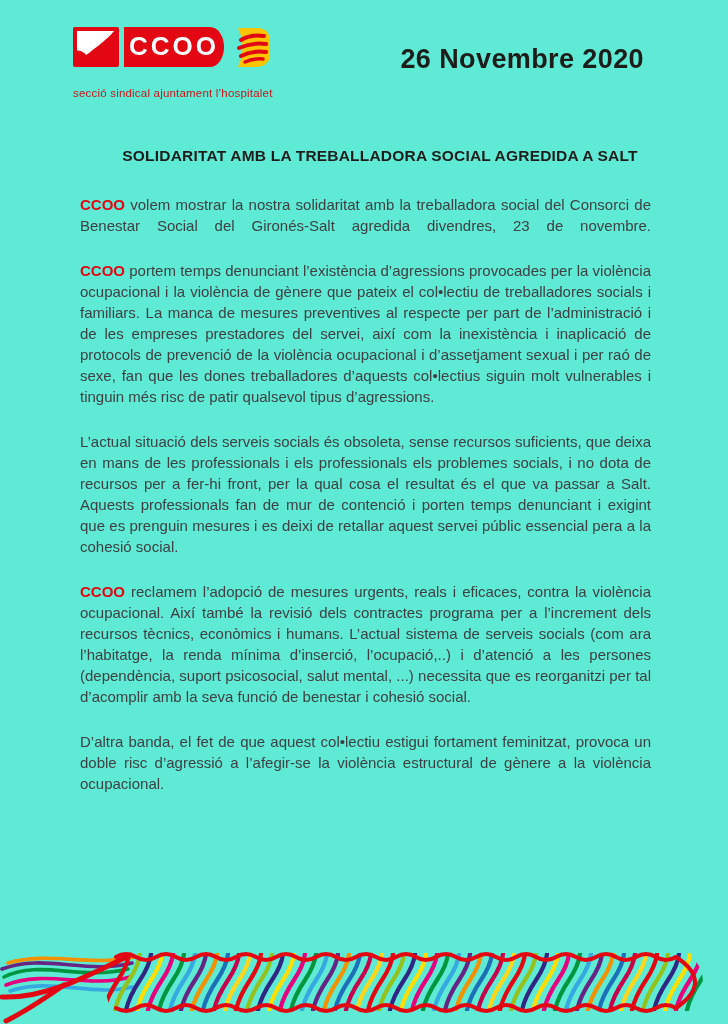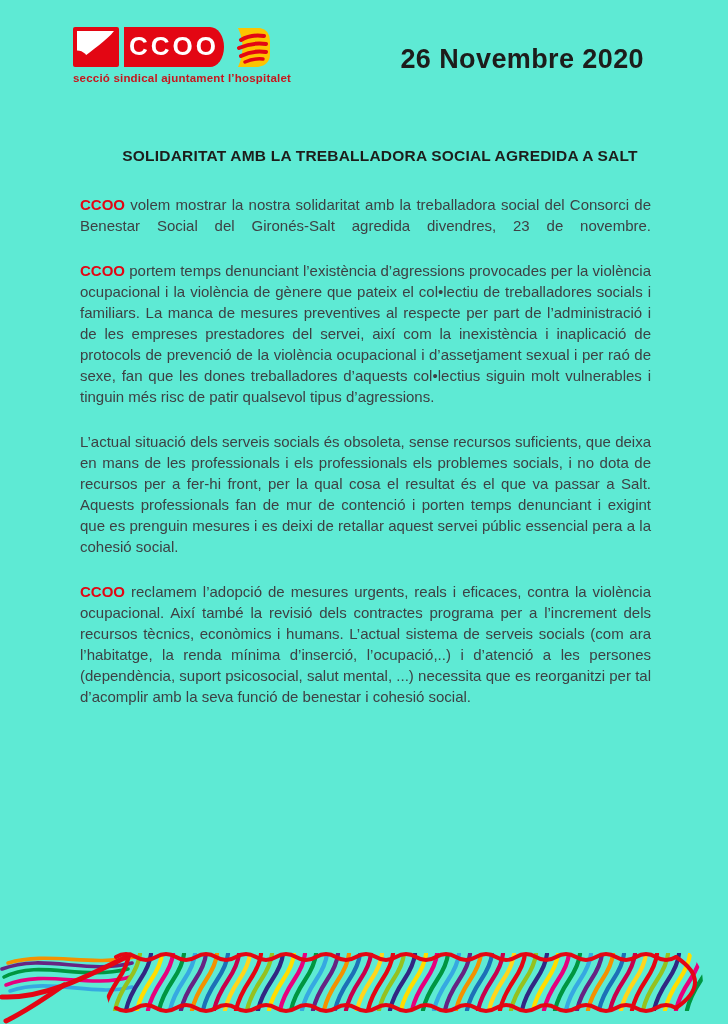--- a/index.html
+++ b/index.html
@@ -24,21 +24,21 @@
   .emblem{margin-right:5px;flex:0 0 auto;}
   .wordmark{
     width:100px;height:40px;background:var(--red);color:#ffffff;
     font-weight:bold;font-size:26px;letter-spacing:3px;
     display:flex;align-items:center;justify-content:center;
     border-top-right-radius:14px 20px;border-bottom-right-radius:14px 20px;
     margin-right:4px;padding-bottom:1px;box-sizing:border-box;
   }
   .senyera{flex:0 0 auto;}
   .tagline{
-    margin-top:5px;font-size:11.5px;font-weight:bold;color:var(--dark-red);
+    margin-top:20px;font-size:11.5px;font-weight:normal;color:var(--dark-red);
     letter-spacing:0.2px;white-space:nowrap;
   }
   .doc-date{
     font-size:27px;font-weight:bold;color:var(--ink);
     letter-spacing:0.4px;margin-top:17px;white-space:nowrap;
   }
   
   .doc-title{
     position:absolute;top:131px;left:0;width:100%;margin:16px;
     text-align:center;font-size:15.5px;font-weight:bold;
@@ -83,20 +83,21 @@
     <div class="doc-date">26 Novembre 2020</div>
   </header>
 
   <h1 class="doc-title">SOLIDARITAT AMB LA TREBALLADORA SOCIAL AGREDIDA A SALT</h1>
 
   <main class="body-text">
     <p class="justify-last"><span class="lead">CCOO</span><span> volem mostrar la nostra solidaritat amb la treballadora social del Consorci de Benestar Social del Gironés-Salt agredida divendres, 23 de novembre.</span></p>
     <p><span class="lead">CCOO</span><span> portem temps denunciant l’existència d’agressions provocades per la violència ocupacional i la violència de gènere que pateix el col•lectiu de treballadores socials i familiars. La manca de mesures preventives al respecte per part de l’administració i de les empreses prestadores del servei, així com la inexistència i inaplicació de protocols de prevenció de la violència ocupacional i d’assetjament sexual i per raó de sexe, fan que les dones treballadores d’aquests col•lectius siguin molt vulnerables i tinguin més risc de patir qualsevol tipus d’agressions.</span></p>
     <p><span class="lead"></span><span>L’actual situació dels serveis socials és obsoleta, sense recursos suficients, que deixa en mans de les professionals i els professionals els problemes socials, i no dota de recursos per a fer-hi front, per la qual cosa el resultat és el que va passar a Salt. Aquests professionals fan de mur de contenció i porten temps denunciant i exigint que es prenguin mesures i es deixi de retallar aquest servei públic essencial pera a la cohesió social.</span></p>
     <p><span class="lead">CCOO</span><span> reclamem l’adopció de mesures urgents, reals i eficaces, contra la violència ocupacional. Així també la revisió dels contractes programa per a l’increment dels recursos tècnics, econòmics i humans. L’actual sistema de serveis socials (com ara l’habitatge, la renda mínima d’inserció, l’ocupació,..) i d’atenció a les persones (dependència, suport psicosocial, salut mental, ...) necessita que es reorganitzi per tal d’acomplir amb la seva funció de benestar i cohesió social.</span></p>
+    <p><span class="lead"></span><span>D’altra banda, el fet de que aquest col•lectiu estigui fortament feminitzat, provoca un doble risc d’agressió a l’afegir-se la violència estructural de gènere a la violència ocupacional.</span></p>
   </main>
 
   <div class="ribbon">
     <svg width="728" height="77" viewBox="0 0 728 77" aria-hidden="true">
       <defs>
         <clipPath id="band-clip">
           <path d="M112 6 H690 Q716 35 690 64 H112 Q98 35 112 6 Z"></path>
         </clipPath>
       </defs>
       <g>

